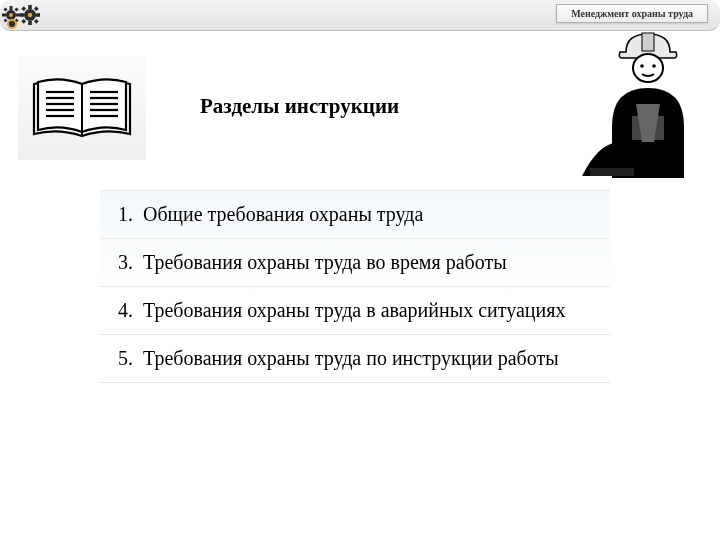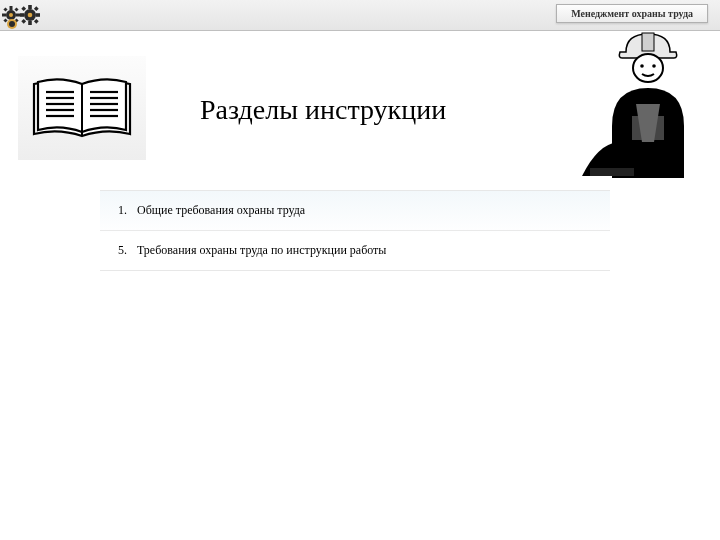--- a/index.html
+++ b/index.html
@@ -10,20 +10,21 @@
     font-family: Georgia, 'Times New Roman', serif;
     position: relative;
     overflow: hidden;
   }
   .topbar {
     position: absolute;
     top: 0; left: 0; right: 0;
     height: 30px;
     background: linear-gradient(#f2f2f2, #e5e5e5);
     border-bottom: 1px solid #bfbfbf;
+    border-radius: 11px;
   }
   .top-icons {
     position: absolute;
     left: 0; top: 0;
     height: 30px;
     display: flex;
     align-items: center;
   }
   .top-icons svg { display: block; }
   .badge {
@@ -47,43 +48,43 @@
     height: 104px;
     background: linear-gradient(#fcfcfc, #eeeeee);
     display: flex;
     align-items: center;
     justify-content: center;
   }
   .heading {
     position: absolute;
     left: 200px;
     top: 94px;
-    font-size: 28px;
-    font-weight: normal;
+    font-size: 21px;
+    font-weight: bold;
     color: #000;
   }
   .worker {
     position: absolute;
     right: 4px;
     top: 30px;
     width: 134px;
     height: 148px;
   }
   .list-box {
     position: absolute;
     left: 100px;
     top: 190px;
     width: 510px;
     background: linear-gradient(180deg, #f3f8fb 0%, #ffffff 55%);
     border-top: 1px solid #e7e7e7;
     border-bottom: 1px solid #e7e7e7;
   }
   .item {
     padding: 12px 10px 12px 18px;
-    font-size: 12px;
+    font-size: 20px;
     color: #000;
     border-top: 1px solid #e9e9e9;
   }
   .item:first-child { border-top: none; }
   .num { margin-right: 10px; }
 </style>
 </head>
 <body>
 
 <div class="topbar">
@@ -160,15 +161,21 @@
       <rect x="8" y="138" width="44" height="8" fill="#222"></rect>
     </g>
   </svg>
 </div>
 
 <div class="list-box">
   <div class="item">
     <span class="num">1.</span><span>Общие требования охраны труда</span>
   </div>
   <div class="item">
+    <span class="num">3.</span><span>Требования охраны труда во время работы</span>
+  </div>
+  <div class="item">
+    <span class="num">4.</span><span>Требования охраны труда в аварийных ситуациях</span>
+  </div>
+  <div class="item">
     <span class="num">5.</span><span>Требования охраны труда по инструкции работы</span>
   </div>
 </div>
 
 </body></html>

